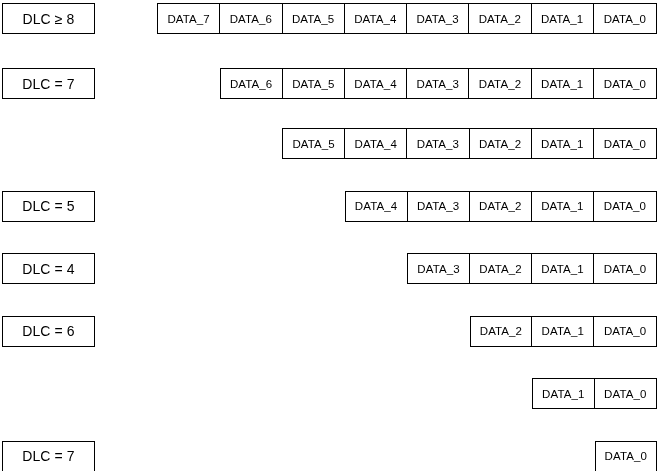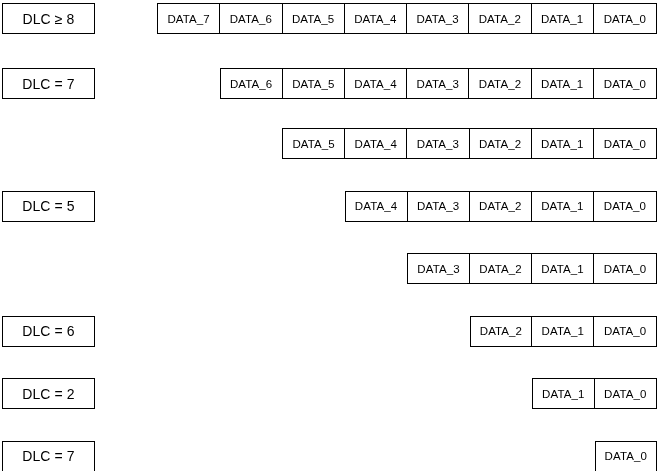--- a/index.html
+++ b/index.html
@@ -115,37 +115,37 @@
       <div class="dlc-box">DLC = 5</div>
       <div class="data-strip" style="left: 344.5px; width: 312.5px;">
         <div class="data-cell">DATA_4</div>
         <div class="data-cell">DATA_3</div>
         <div class="data-cell">DATA_2</div>
         <div class="data-cell">DATA_1</div>
         <div class="data-cell">DATA_0</div>
       </div>
     </div>
     <div class="row" style="top: 253.28px;">
+      <div class="dlc-box">DLC = 4</div>
       <div class="data-strip" style="left: 407px; width: 250px;">
         <div class="data-cell">DATA_3</div>
         <div class="data-cell">DATA_2</div>
         <div class="data-cell">DATA_1</div>
         <div class="data-cell">DATA_0</div>
       </div>
     </div>
     <div class="row" style="top: 315.85px;">
       <div class="dlc-box">DLC = 6</div>
       <div class="data-strip" style="left: 469.5px; width: 187.5px;">
         <div class="data-cell">DATA_2</div>
         <div class="data-cell">DATA_1</div>
         <div class="data-cell">DATA_0</div>
       </div>
     </div>
     <div class="row" style="top: 378.42px;">
-      <div class="dlc-box">DLC = 2</div>
       <div class="data-strip" style="left: 532px; width: 125px;">
         <div class="data-cell">DATA_1</div>
         <div class="data-cell">DATA_0</div>
       </div>
     </div>
     <div class="row" style="top: 440.99px;">
       <div class="dlc-box">DLC = 7</div>
       <div class="data-strip" style="left: 594.5px; width: 62.5px;">
         <div class="data-cell">DATA_0</div>
       </div>

